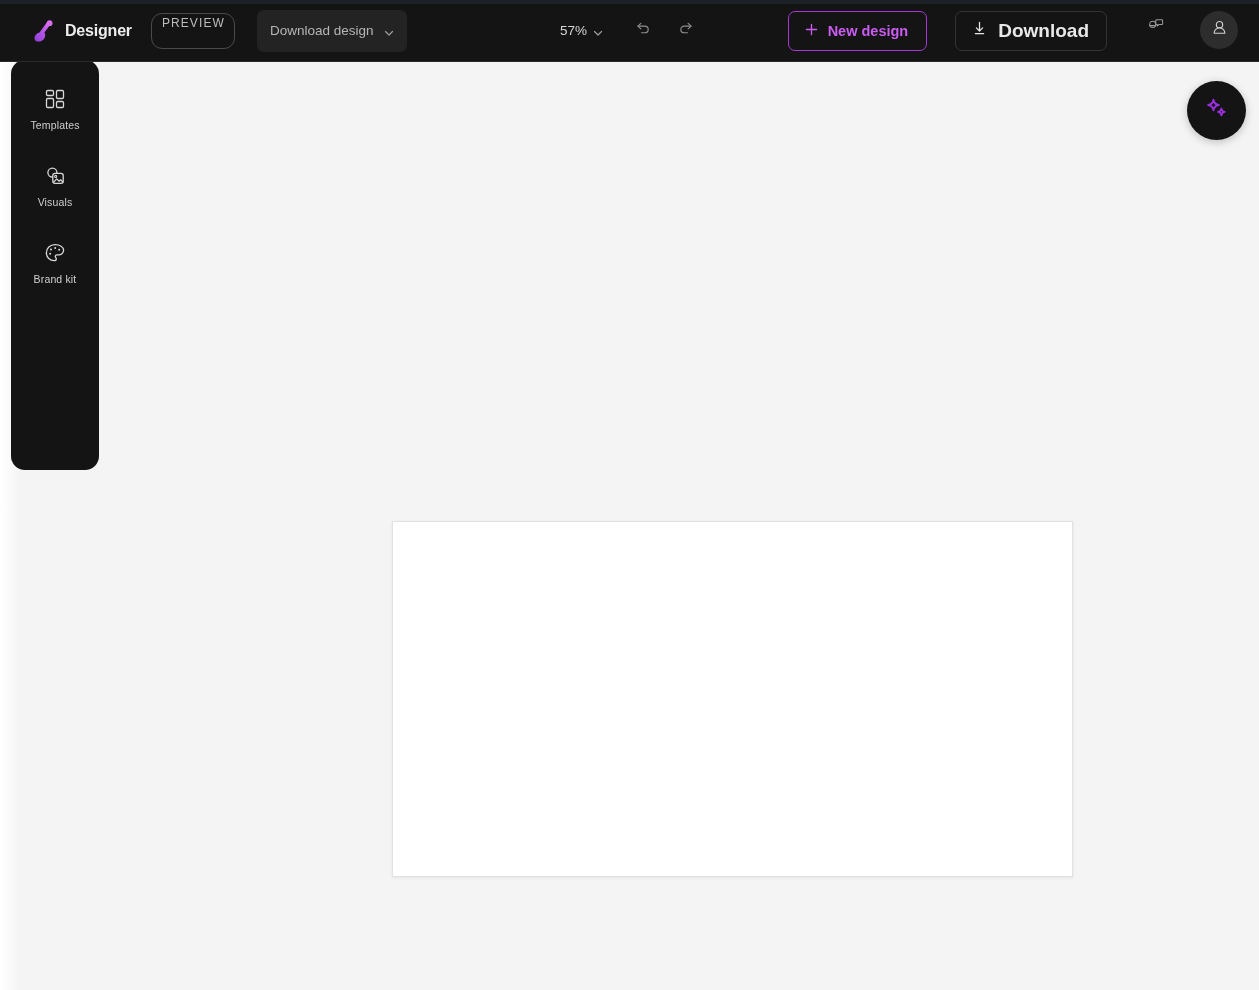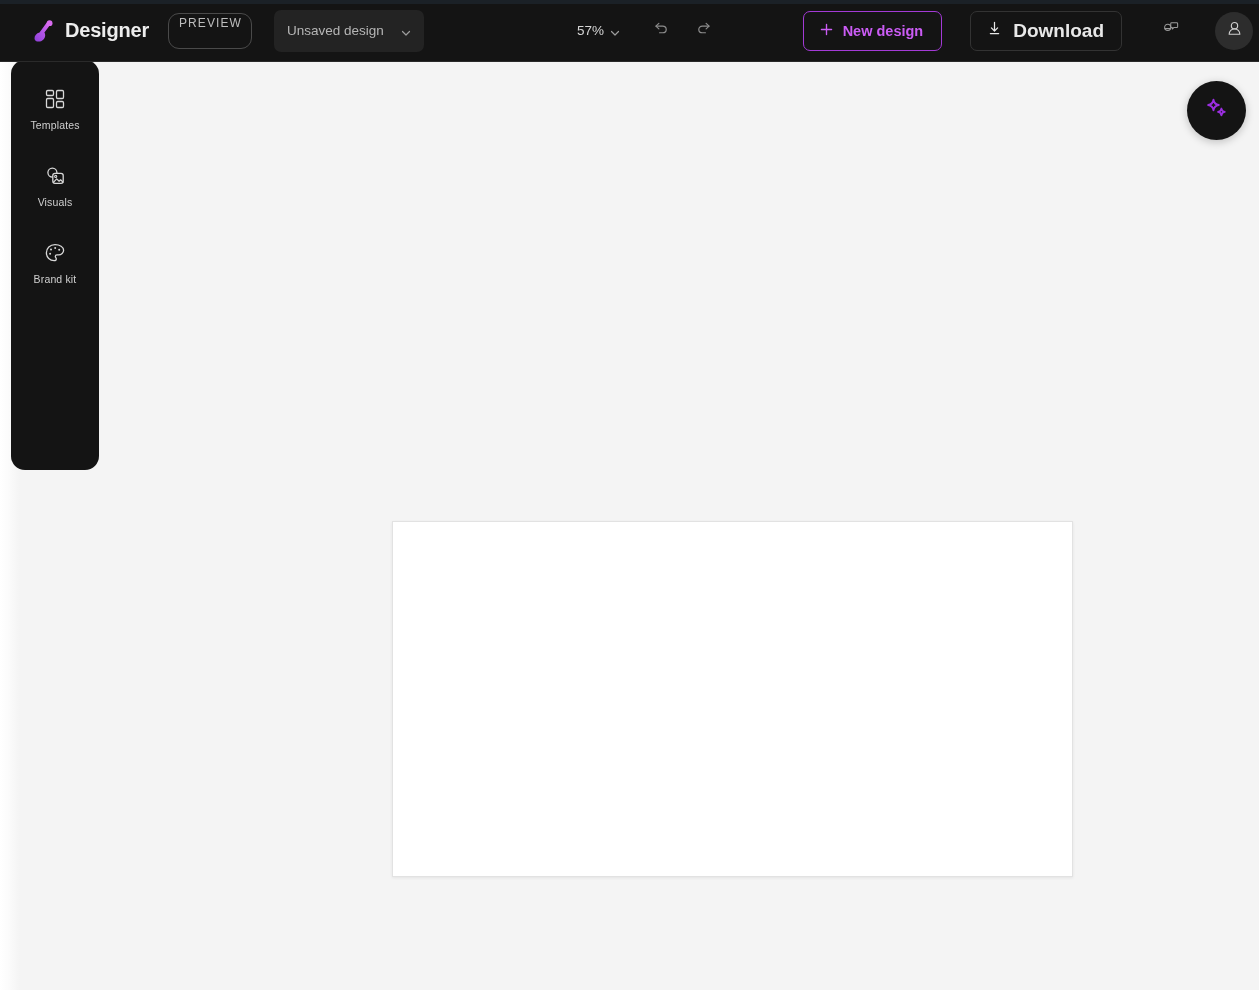--- a/index.html
+++ b/index.html
@@ -41,21 +41,21 @@
     align-items: center;
     gap: 9px;
     margin-left: 30px;
   }
   .brand-logo {
     width: 26px; height: 26px;
     display: block;
   }
   .brand-name {
     color: #ededed;
-    font-size: 20px;
+    font-size: 16px;
     font-weight: bold;
     letter-spacing: -0.2px;
   }
   .preview-badge {
     margin-left: 19px;
     border: 1px solid #4a4a4a;
     border-radius: 11px;
     color: #bdbdbd;
     font-size: 12px;
     letter-spacing: 1.1px;
@@ -100,23 +100,23 @@
     width: 30px; height: 30px;
     display: flex; align-items: center; justify-content: center;
     cursor: pointer;
     border-radius: 5px;
   }
   .hist-wrap { display: flex; align-items: center; gap: 14px; margin-left: 24px; }
 
   .right-cluster {
     margin-left: auto;
     display: flex;
-    align-items: center;
+    align-items: flex-start;
     gap: 15px;
-    padding-right: 6px;
+    padding-right: 21px;
   }
   .btn-new {
     height: 40px;
     border: 1px solid #a33ad6;
     border-radius: 7px;
     background: transparent;
     color: #cb5cf5;
     font-size: 14.5px;
     font-weight: bold;
     display: flex;
@@ -253,21 +253,21 @@
         <path d="M17.5 3.5 L9.5 14.5 C6.5 15.2 4.5 17.6 4.5 20.2 C4.5 22.4 6.2 23.6 8.4 23.6 C12.2 23.6 15.2 20.6 15.2 17.2 C15.2 16.1 14.9 15.2 14.4 14.5 L20.6 6.3 Z" fill="url(#lg)"></path>
         <circle cx="19.6" cy="5.2" r="2.9" fill="#d96cf0"></circle>
       </svg>
     </span>
     <span class="brand-name">Designer</span>
   </div>
 
   <div class="preview-badge">PREVIEW</div>
 
   <div class="design-select">
-    <span class="design-select-label">Unsaved design</span>
+    <span class="design-select-label">Download design</span>
     <span class="chev">
       <svg viewBox="0 0 12 12" width="12" height="12">
         <path d="M2.5 4.5 L6 8 L9.5 4.5" fill="none" stroke="#9c9c9c" stroke-width="1.2" stroke-linecap="round" stroke-linejoin="round"></path>
       </svg>
     </span>
   </div>
 
   <div class="zoomgroup">
     <span class="zoom-val">57%</span>
     <span class="chev">

